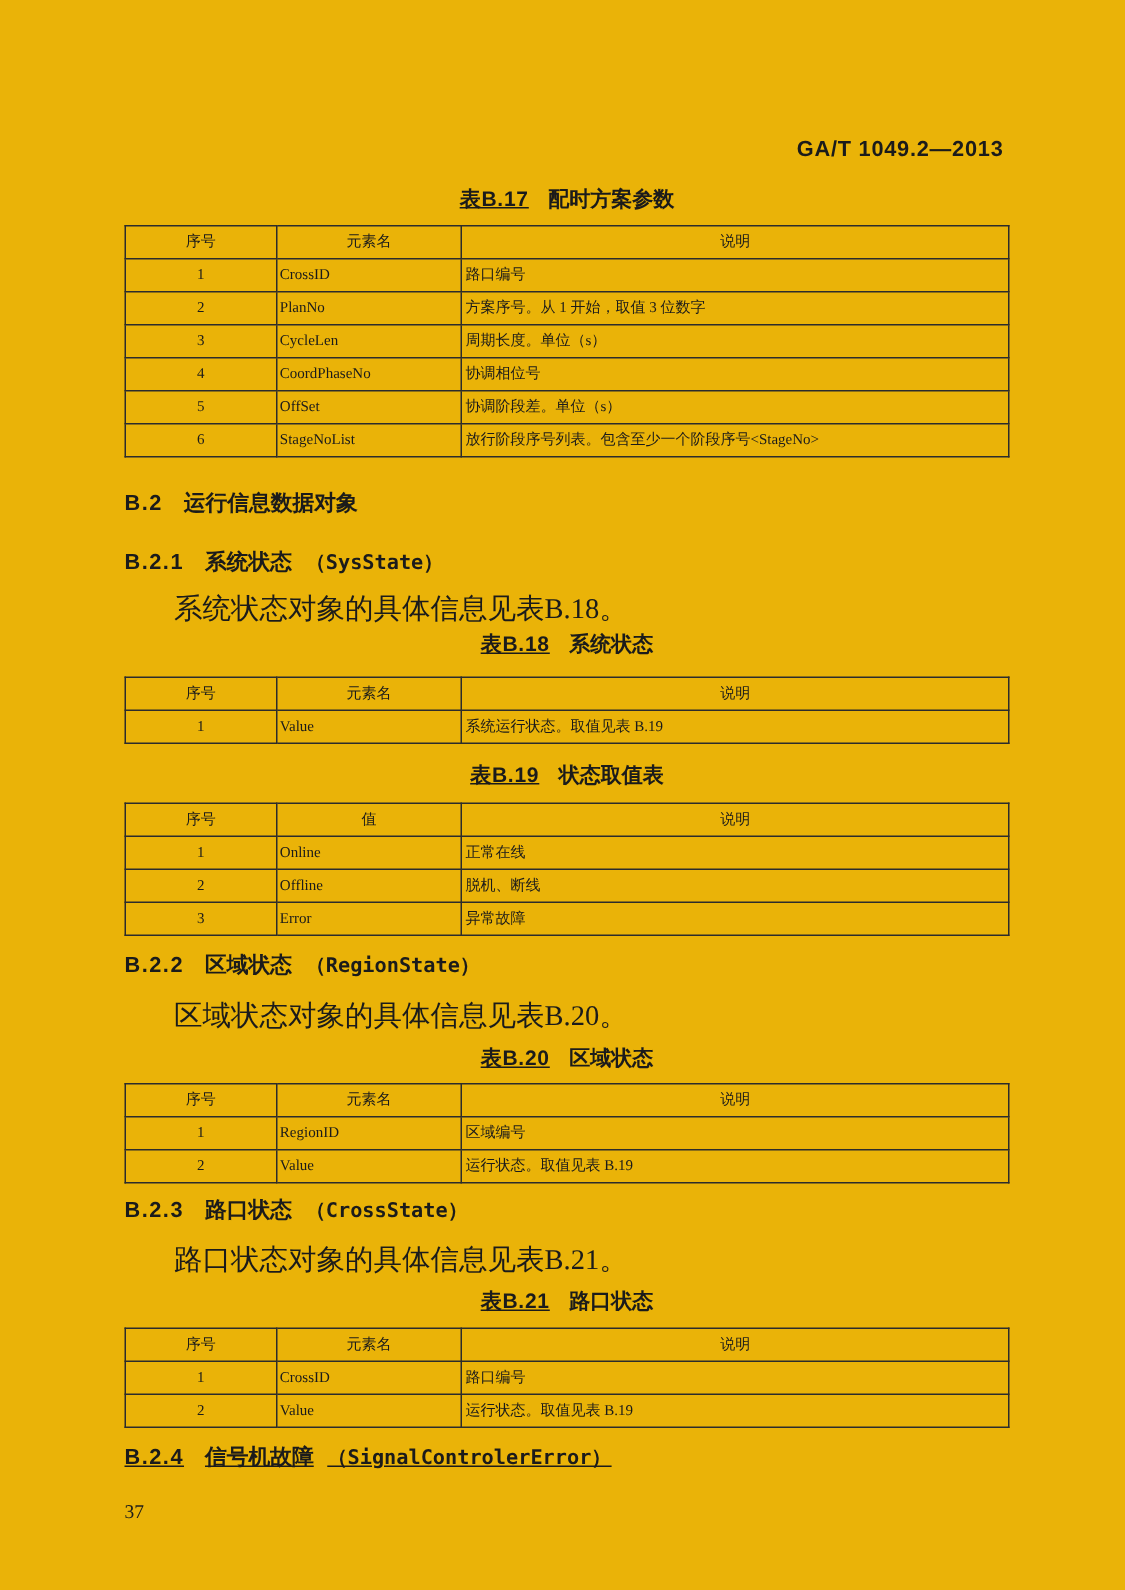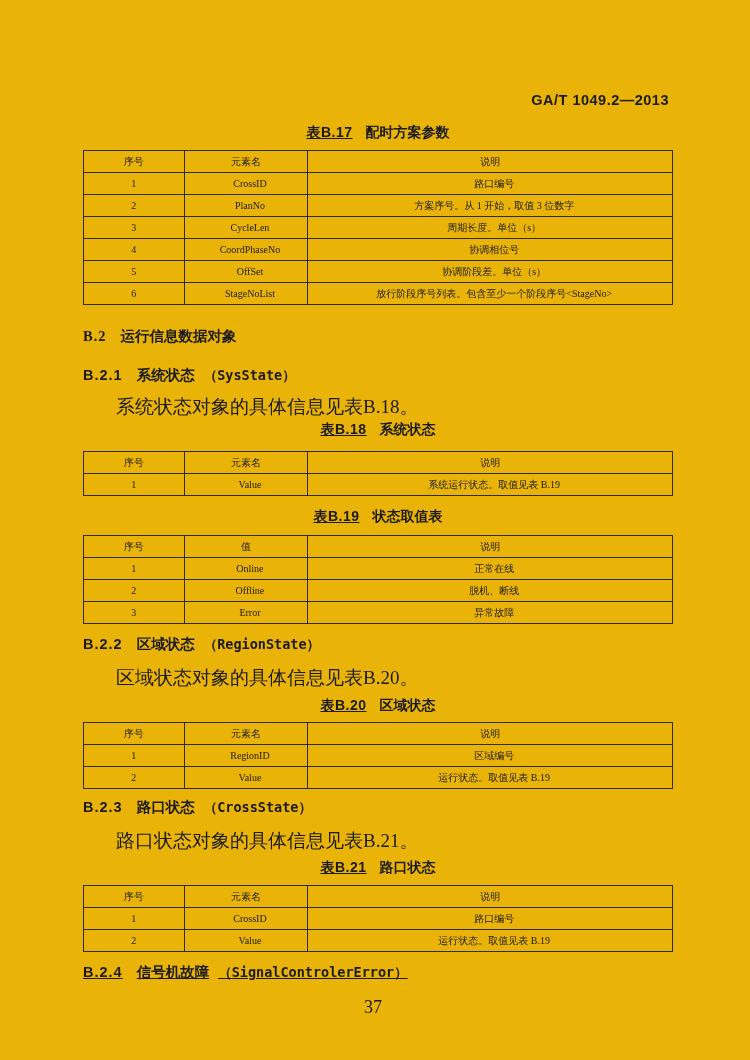--- a/index.html
+++ b/index.html
@@ -52,47 +52,47 @@
     font-family:"Liberation Serif", serif;
     font-weight:normal;
     padding:1px 6px;
     overflow:hidden; white-space:nowrap;
   }
   th { text-align:center; }
   th:nth-child(1) { width:16%; }
   th:nth-child(2) { width:20.2%; }
   th:nth-child(3) { width:63.8%; }
   td.c0 { text-align:center; }
-  td.c1, td.c2 { text-align:center; padding-left:14px; }
+  td.c1, td.c2 { text-align:left; padding-left:2px; }
 
   .sec {
     font-family:"Liberation Sans", sans-serif;
     font-weight:bold; font-size:14.5px; line-height:17px;
     margin:0;
   }
   .sec .num { margin-right:14px; letter-spacing:1px; }
   .sec .paren { margin-left:9px; font-family:"DejaVu Sans Mono", monospace; font-size:13.5px; }
-  .sec-b2   { margin-top:23px;font-family:Liberation Serif, serif; }
+  .sec-b2   { margin-top:23px; }
   .sec-b2-1 { margin-top:22px; }
   .sec-b2-2 { margin-top:12px; }
   .sec-b2-3 { margin-top:10px; }
   .sec-b2-4 { margin-top:12px;text-decoration:underline; }
 
   .para {
     font-size:19px; line-height:16px;
     margin:0; text-indent:33px;
   }
   .para-b2-1 { margin-top:15px; }
   .para-b2-2 { margin-top:17px; }
   .para-b2-3 { margin-top:17px; }
 
   .page-num {
     margin-top:19px;
-    text-align:center; padding-right:10px;
-    font-size:18px; line-height:15px;
+    text-align:left; padding-right:10px;
+    font-size:13px; line-height:15px;
     font-family:"Liberation Serif", serif;
   }
 </style>
 </head>
 <body>
 
 <div class="page">
   <div class="content">
 
     <div class="doc-header">GA/T 1049.2—2013</div>

